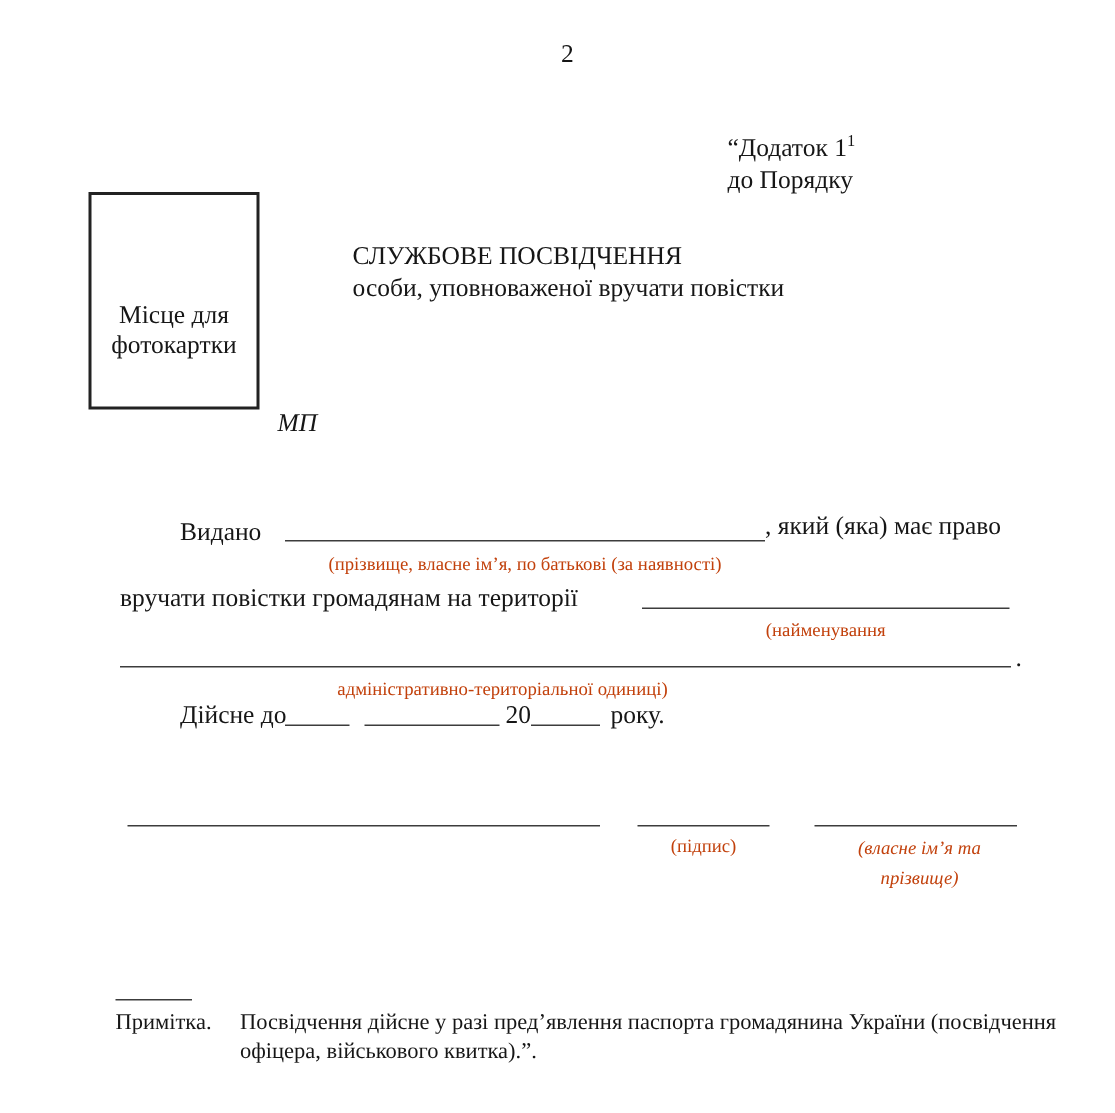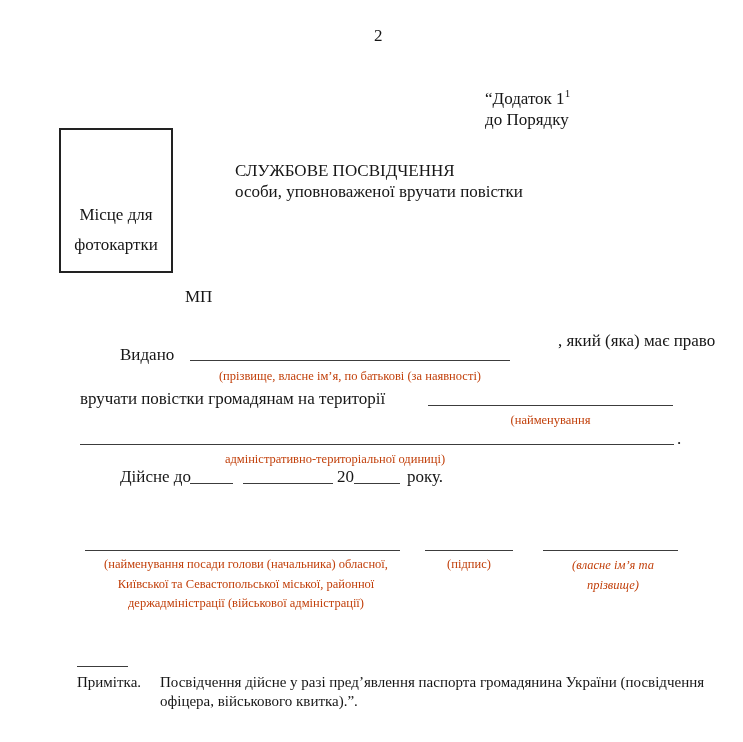--- a/index.html
+++ b/index.html
@@ -17,21 +17,21 @@
   .caption { font-size: 12.5px; line-height: 16px; color: #c2410c; }
   .blank { height: 0; border-bottom: 1.2px solid #3c3c3c; }
   .rule-top { height: 0; border-top: 1.2px solid #3c3c3c; }
   .photo-box {
     position: absolute;
     left: 59px; top: 128px;
     width: 110px; height: 141px;
     border: 2px solid #222;
     text-align: center;
   }
-  .photo-label { margin-top: 70px; font-size: 17px; line-height: 30px; }
+  .photo-label { margin-top: 70px; font-size: 17px; line-height: 20px; }
   .title-block {
     position: absolute;
     left: 235px; top: 160px; width: 378px;
     text-align: left;
     font-size: 17px; line-height: 21px;
   }
   .annex-block { font-size: 17px; line-height: 21px; margin-top: 31px; }
   .annex-block sup { font-size: 11px; vertical-align: super; line-height: 0; }
   .center { text-align: center; }
   .note-row { display: flex; font-size: 15px; line-height: 19px; }
@@ -48,30 +48,30 @@
 
   <div class="abs annex-block" style="left:485px; top:57px;">
     <div><span>“Додаток 1</span><sup>1</sup></div>
     <div>до Порядку</div>
   </div>
 
   <div class="photo-box">
     <div class="photo-label">Місце для фотокартки</div>
   </div>
 
-  <div class="abs body-text" style="left:185px; top:287px;">МП</div>
+  <div class="abs body-text" style="left:185px; top:272px;font-style:italic;">МП</div>
 
   <div class="title-block">
     <div>СЛУЖБОВЕ ПОСВІДЧЕННЯ</div>
     <div>особи, уповноваженої вручати повістки</div>
   </div>
 
   <div class="abs body-text" style="left:120px; top:345px;">Видано</div>
   <div class="abs blank" style="left:190px; top:360px; width:320px;"></div>
-  <div class="abs body-text" style="left:510px; top:331px;margin-left:48px;">, який (яка) має право</div>
+  <div class="abs body-text" style="left:510px; top:341px;">, який (яка) має право</div>
   <div class="abs caption center" style="left:190px; top:368px; width:320px;">(прізвище, власне ім’я, по батькові (за наявності)</div>
 
   <div class="abs body-text" style="left:80px; top:389px;">вручати повістки громадянам на території</div>
   <div class="abs blank" style="left:428px; top:405px; width:245px;"></div>
   <div class="abs caption center" style="left:428px; top:412px; width:245px;">(найменування</div>
 
   <div class="abs blank" style="left:80px; top:444px; width:594px;"></div>
   <div class="abs body-text" style="left:677px; top:429px;">.</div>
   <div class="abs caption center" style="left:80px; top:451px; width:510px;">адміністративно-територіальної одиниці)</div>
 
@@ -79,25 +79,20 @@
   <div class="abs blank" style="left:190px; top:483px; width:43px;"></div>
   <div class="abs blank" style="left:243px; top:483px; width:90px;"></div>
   <div class="abs body-text" style="left:337px; top:467px;">20</div>
   <div class="abs blank" style="left:354px; top:483px; width:46px;"></div>
   <div class="abs body-text" style="left:407px; top:467px;">року.</div>
 
   <div class="abs blank" style="left:85px; top:550px; width:315px;"></div>
   <div class="abs blank" style="left:425px; top:550px; width:88px;"></div>
   <div class="abs blank" style="left:543px; top:550px; width:135px;"></div>
 
-  <div class="abs caption center sig-caption" style="left:80px; top:555px; width:332px;">
-    <div>(найменування посади голови (начальника) обласної,</div>
-    <div>Київської та Севастопольської міської, районної</div>
-    <div>держадміністрації (військової адміністрації)</div>
-  </div>
   <div class="abs caption center" style="left:410px; top:556px; width:118px;">(підпис)</div>
   <div class="abs caption center sig-caption" style="left:548px; top:556px; width:130px;font-style:italic;">(власне ім’я та прізвище)</div>
 
   <div class="abs rule-top" style="left:77px; top:666px; width:51px;"></div>
   <div class="abs note-row" style="left:77px; top:673px;">
     <div class="note-label">Примітка.</div>
     <div class="note-text">Посвідчення дійсне у разі пред’явлення паспорта громадянина України (посвідчення офіцера, військового квитка).”.</div>
   </div>
 
 </div>

